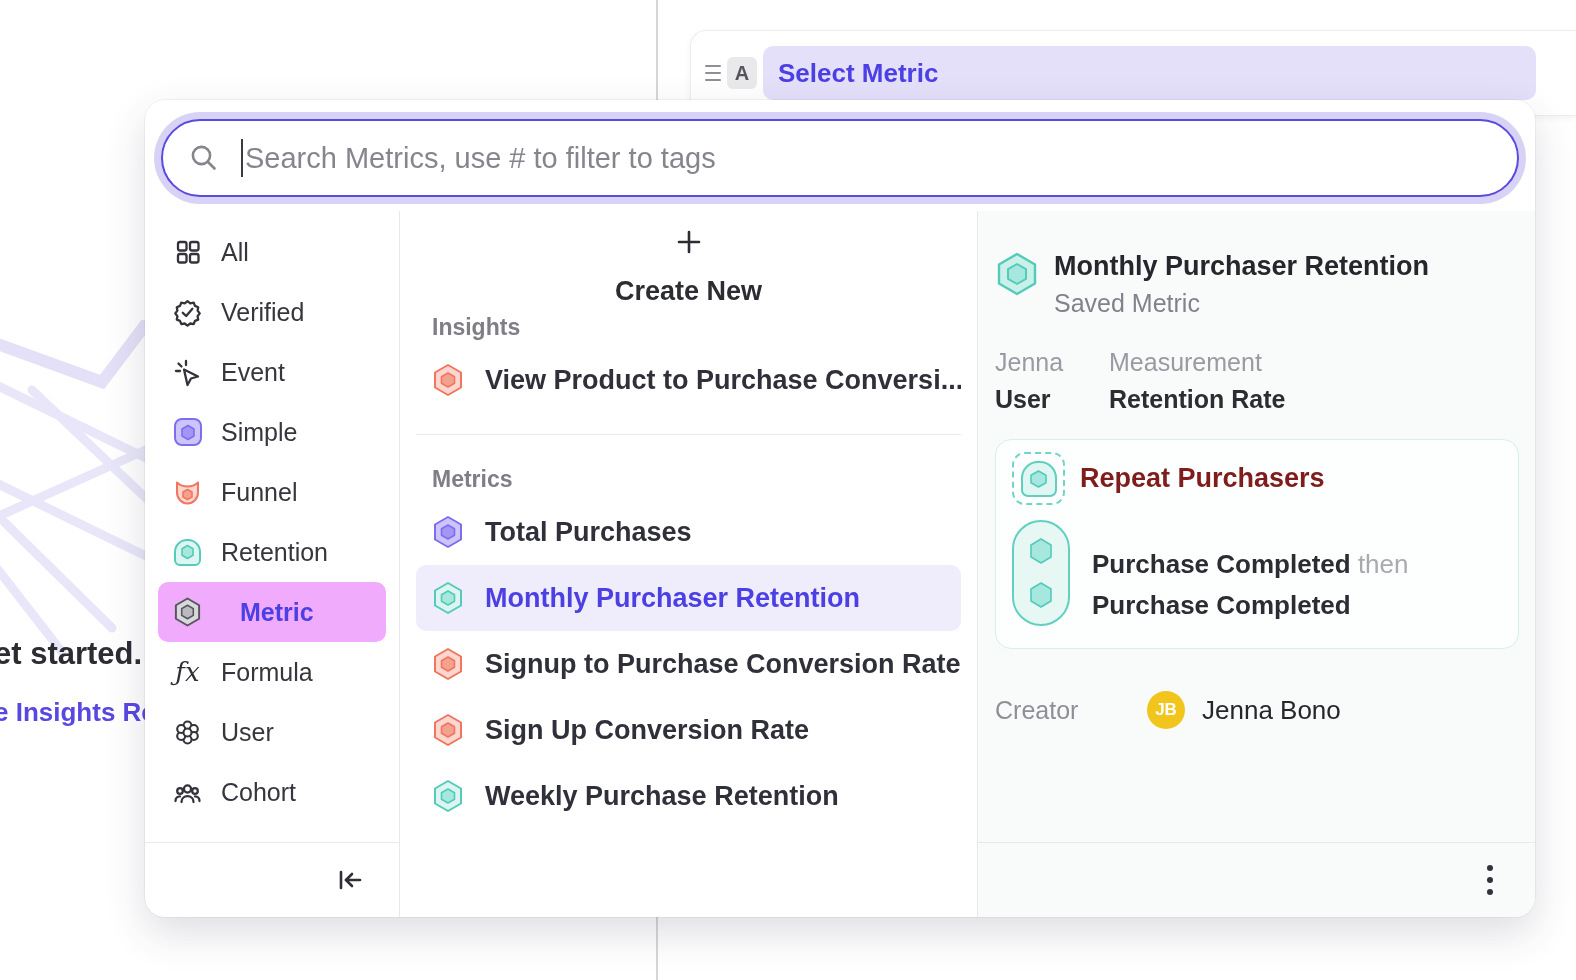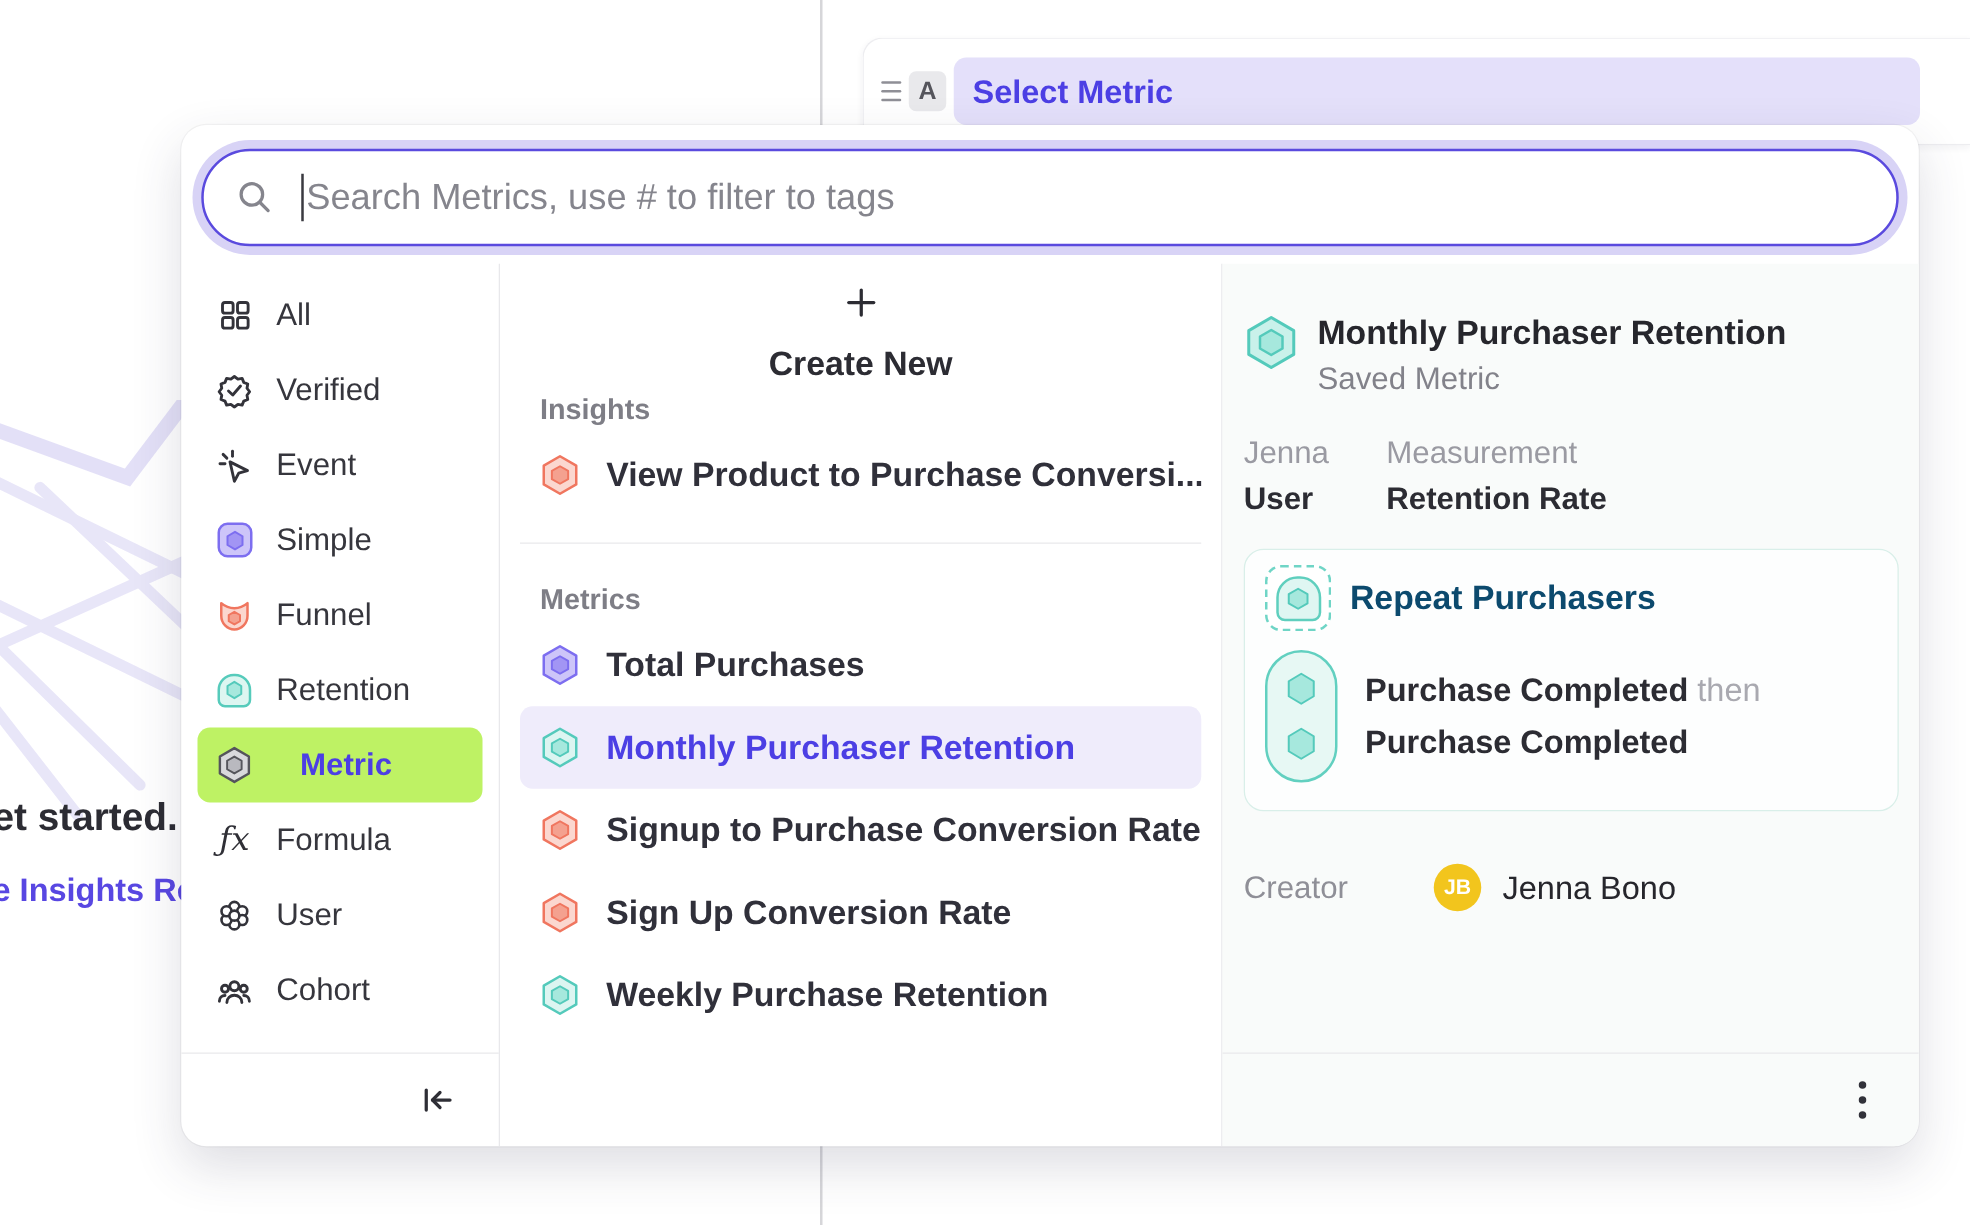--- a/index.html
+++ b/index.html
@@ -34,21 +34,21 @@
   .search-input { border:none; outline:none; flex:1; font-size:29px; color:#3a3a40;
     font-family:"Liberation Sans", sans-serif; background:transparent; }
   .search-input::placeholder { color:#85858d; }
 
   .content { flex:1; display:flex; min-height:0; }
 
   
   .sidebar { width:255px; border-right:1px solid #e8e8eb; position:relative; padding-top:11px; }
   .side-item { height:60px; margin:0 13px; padding:0 15px; border-radius:10px;
     display:flex; align-items:center; gap:19px; font-size:25px; font-weight:500; color:#36363d; cursor:pointer; }
-  .side-item.selected { background:#bef264; color:#4c3fe4; font-weight:600;gap:38px; }
+  .side-item.selected { background:#f0abfc; color:#4c3fe4; font-weight:600;gap:38px; }
   .icon-28 { width:29px; height:29px; display:flex; align-items:center; justify-content:center; flex:0 0 29px; }
   .fx-glyph { font-family:"DejaVu Serif", serif; font-style:italic; font-size:26px; color:#2f2f36; line-height:1; }
   .arch-sm { width:27px; height:27px; background:#ddf6f1; border:2px solid #56cbbb;
     border-radius:13px 13px 6px 6px; display:flex; align-items:center; justify-content:center; }
   .simple-box { width:28px; height:28px; background:#cdc5f9; border:2px solid #7d6ef0; border-radius:8px;
     display:flex; align-items:center; justify-content:center; }
   .side-footer { position:absolute; left:0; right:0; bottom:0; height:75px; border-top:1px solid #e9e9ec;
     display:flex; align-items:center; justify-content:flex-end; padding-right:34px; }
 
   
@@ -70,22 +70,22 @@
   .meta { display:flex; margin-top:30px; }
   .meta-col .lab { font-size:25px; color:#9a9aa2; }
   .meta-col .val { font-size:25px; font-weight:600; color:#2c2c33; margin-top:8px; }
   .meta-col:first-child { width:90px; margin-right:24px; }
   .def-card { margin-top:25px; background:#fdfefe; border:1px solid #d9efe9; border-radius:16px; padding:12px 16px 22px; }
   .def-head { display:flex; align-items:center; gap:15px; }
   .dash-box { width:53px; height:53px; border:2px dashed #6fd5c6; border-radius:13px; background:#fff;
     display:flex; align-items:center; justify-content:center; flex:0 0 53px; }
   .arch-md { width:36px; height:36px; background:#dff6f2; border:2px solid #5fcfbe;
     border-radius:17px 17px 7px 7px; display:flex; align-items:center; justify-content:center; }
-  .def-title { font-size:27px; font-weight:700; color:#0c4a6e; }
-  .def-body { display:flex; gap:22px; margin-top:15px; align-items:center; }
+  .def-title { font-size:27px; font-weight:700; color:#7f1d1d; }
+  .def-body { display:flex; gap:22px; margin-top:15px; align-items:flex-end; }
   .capsule { width:58px; height:106px; border:2px solid #62d0c0; border-radius:30px; background:#e7f8f4;
     display:flex; flex-direction:column; align-items:center; justify-content:space-evenly; flex:0 0 58px; }
   .step-lines { font-size:26px; font-weight:600; color:#2c2c33; line-height:41px; }
   .conn { color:#a9a9b0; font-weight:500; }
   .creator-row { margin-top:42px; display:flex; align-items:center; }
   .creator-lab { font-size:25px; color:#8f8f97; width:152px; }
   .avatar { width:38px; height:38px; border-radius:50%; background:#f2c51d; color:#fff; font-weight:700;
     font-size:17px; display:flex; align-items:center; justify-content:center; }
   .creator-name { font-size:26px; color:#26262c; margin-left:17px; }
   .d-footer { position:absolute; left:0; right:0; bottom:0; height:75px; border-top:1px solid #e9e9ec;

